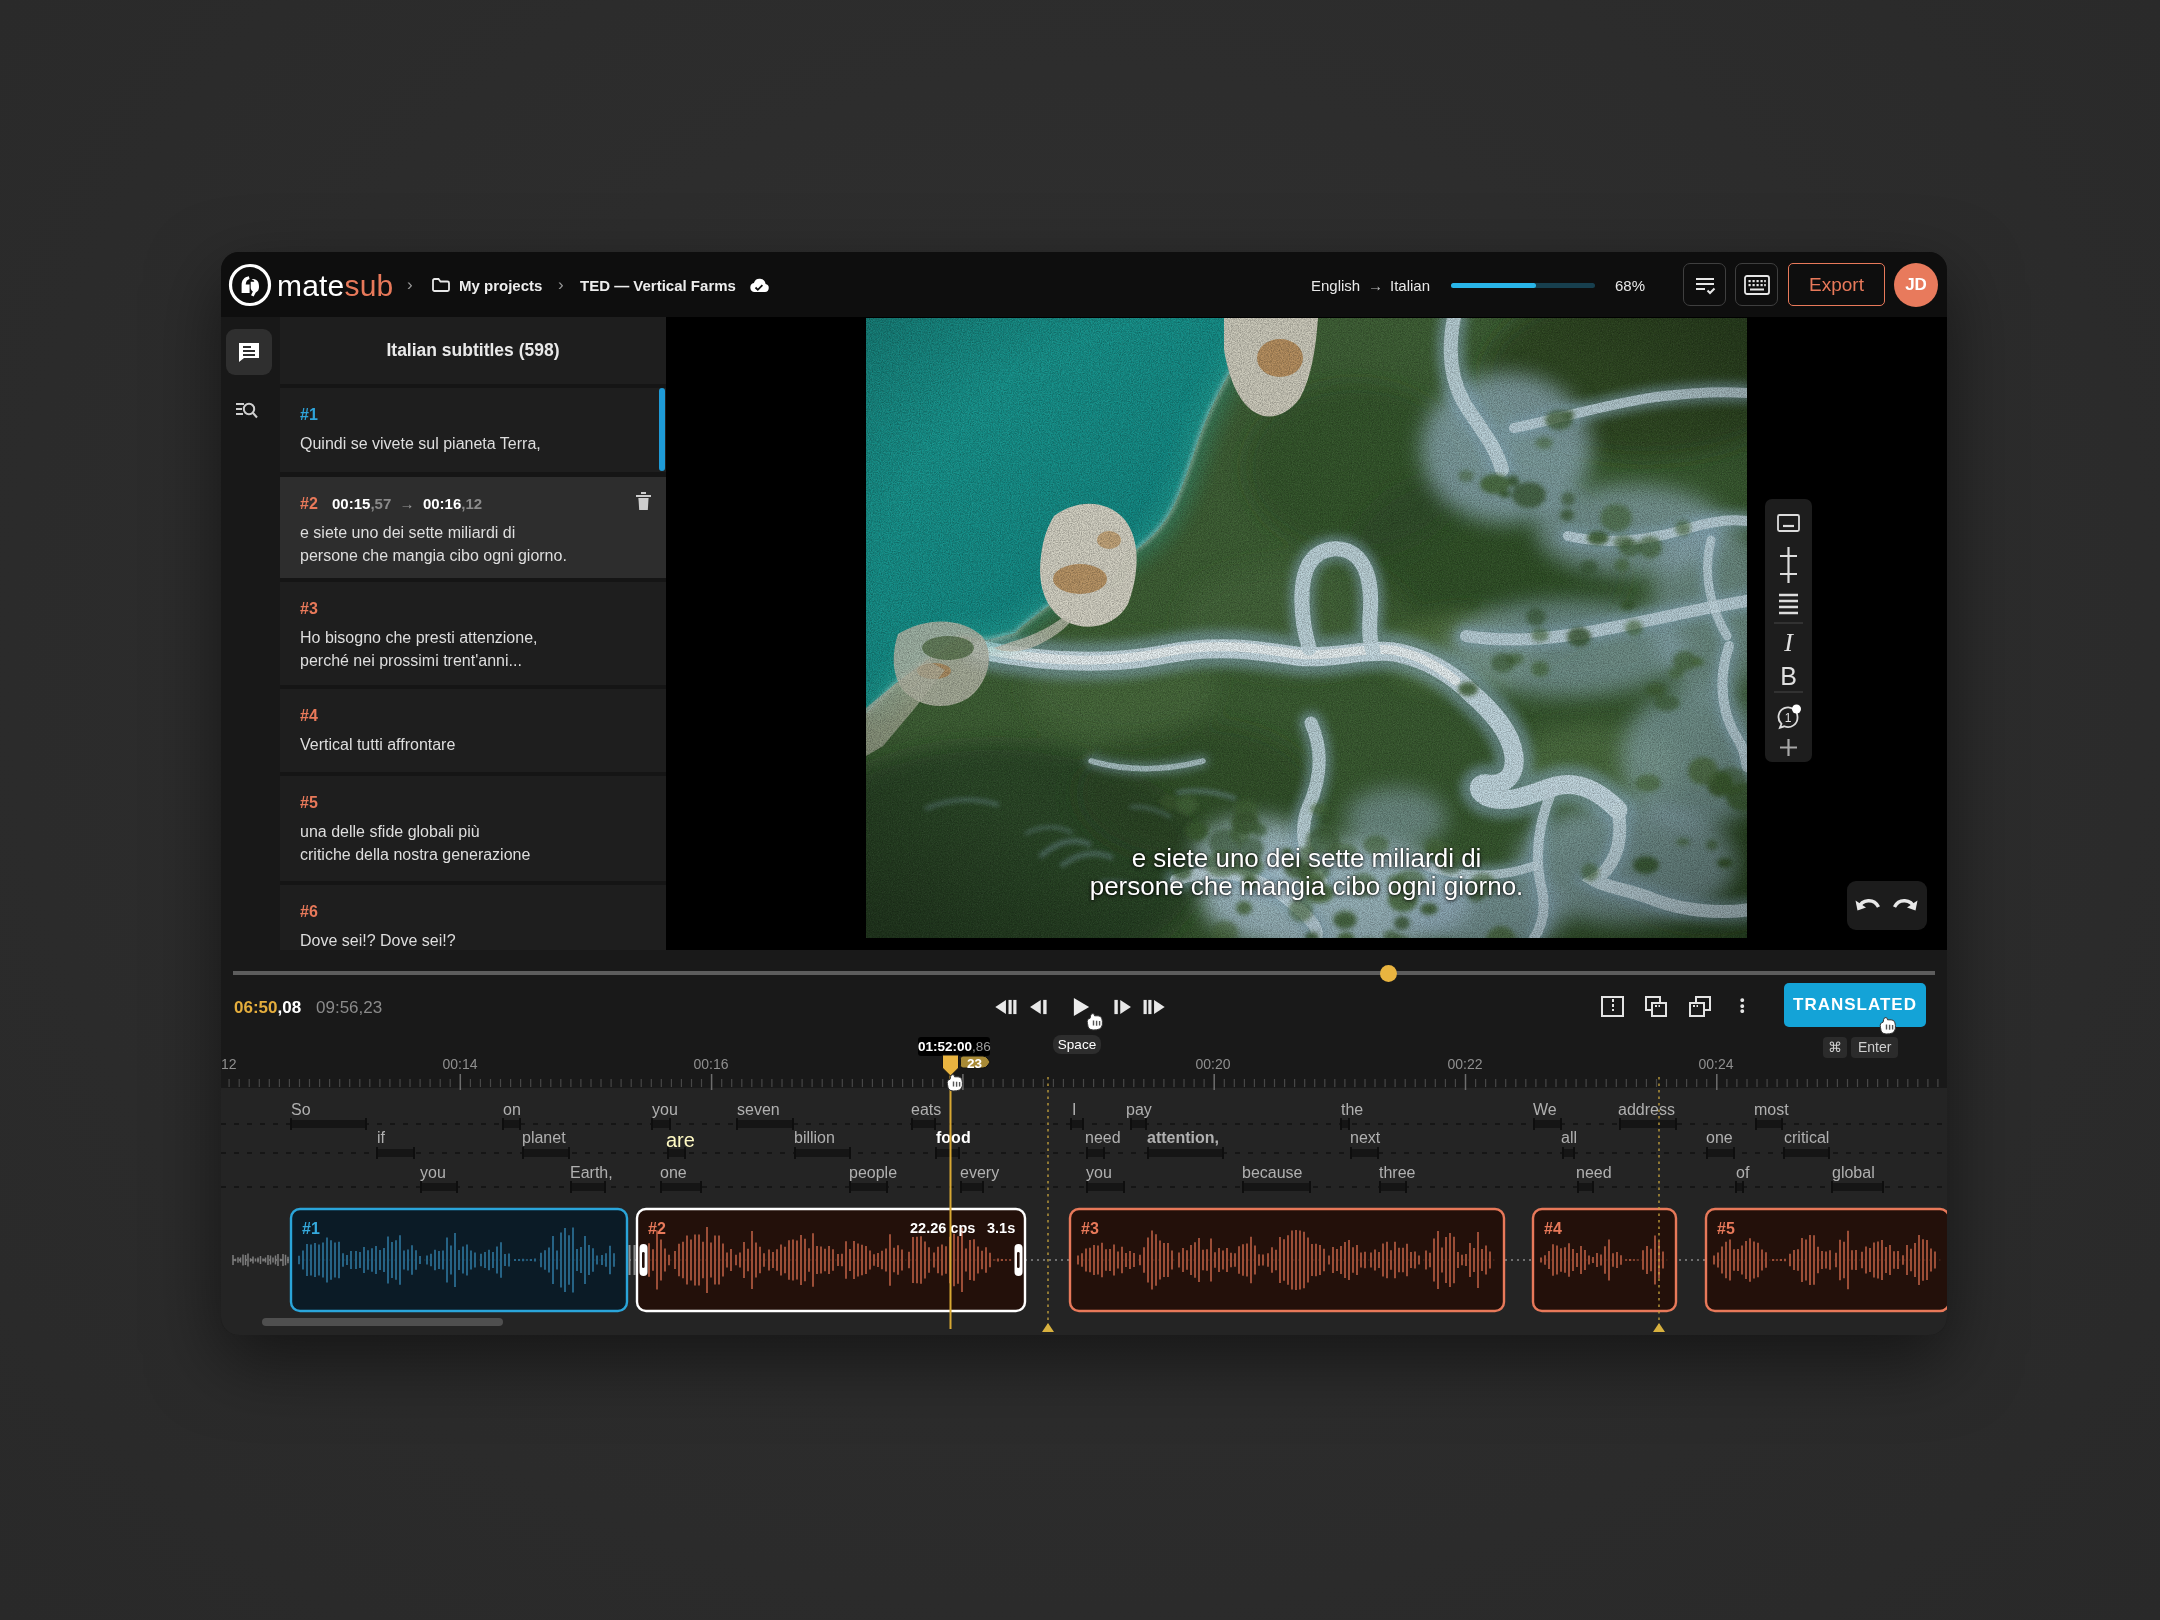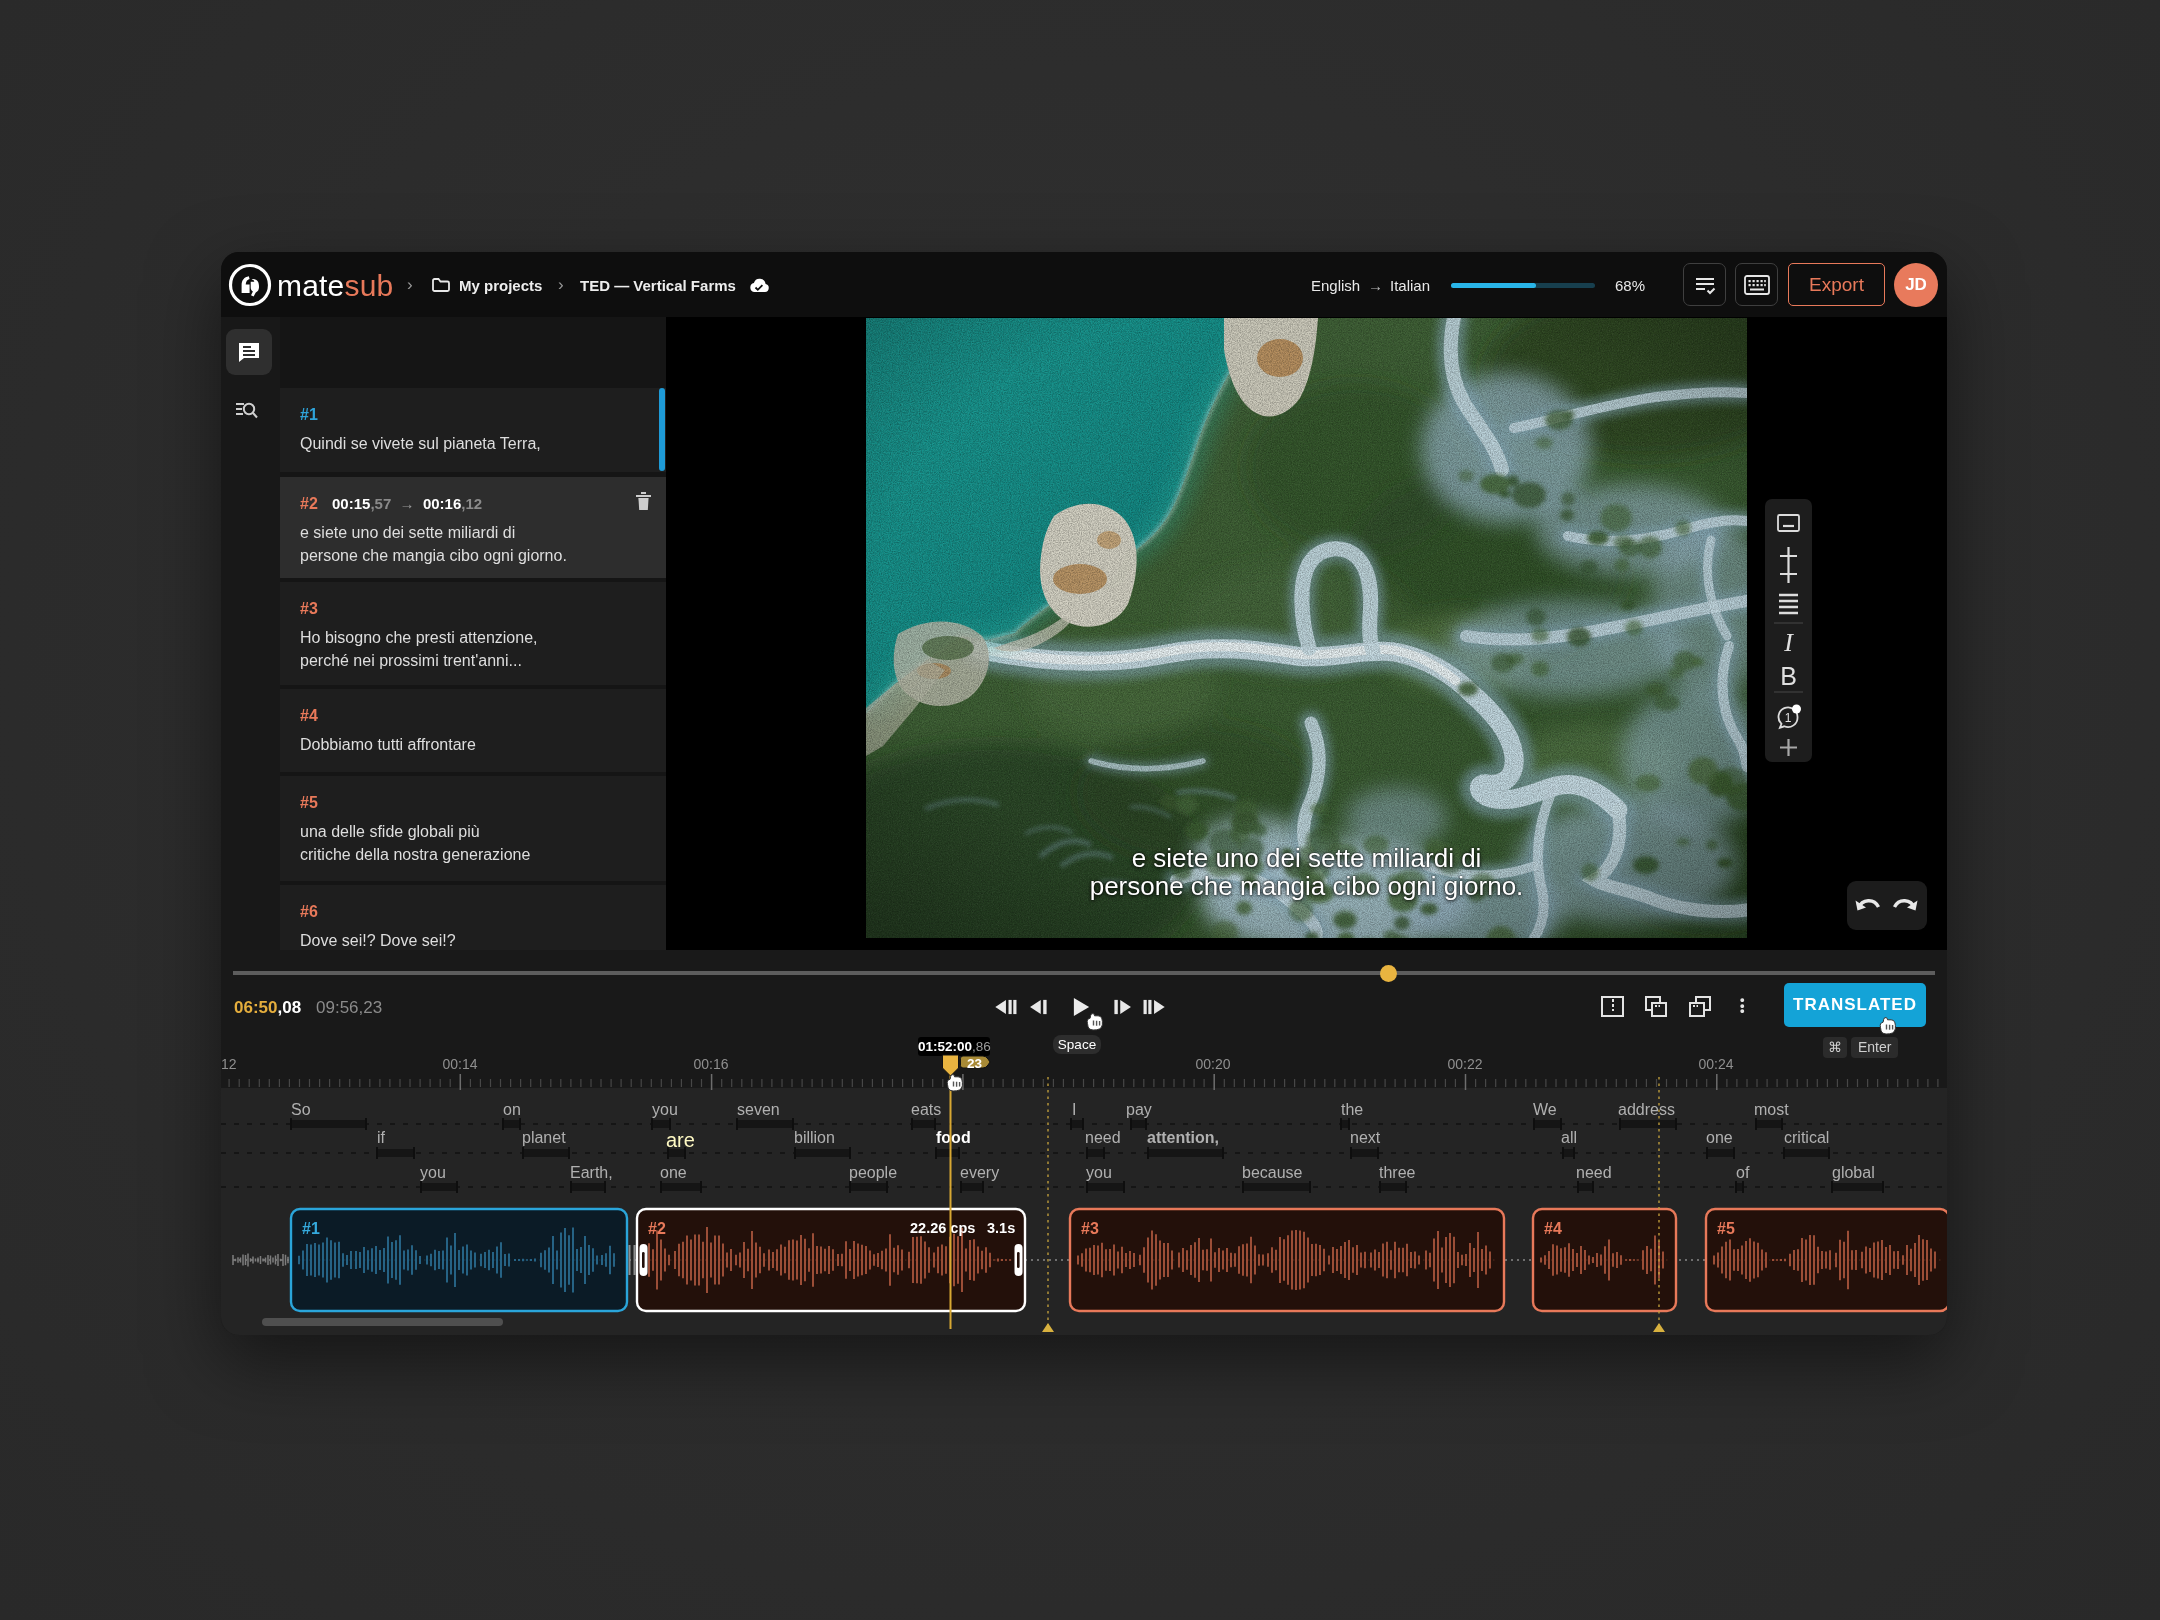--- a/index.html
+++ b/index.html
@@ -66,40 +66,43 @@
         <path d="M3 4h20v15H8l-5 4z" fill="#fff"></path>
         <path d="M7 8h8M7 12h12M7 16h12" stroke="#2e2e2e" stroke-width="2"></path>
       </svg>
     </div>
  <div style="position:absolute;left:13px;top:146px"><svg width="24" height="24" viewBox="0 0 24 24" fill="none" stroke="#cfcfcf" stroke-width="2">
         <path d="M2 6h8M2 11h6M2 16h7"></path>
         <circle cx="15" cy="11" r="5.2"></circle>
         <path d="M19 15l4 4.5"></path>
       </svg></div>
  <div style="position:absolute;left:59px;top:65px;width:386px;height:633px;background:#151515"></div>
+ <div style="position:absolute;left:59px;top:65px;width:386px;height:67px;background:#1e1e1e">
+  <div style="position:absolute;width:100%;top:23px;text-align:center;font-size:17.5px;font-weight:bold;color:#e9e9e9">Italian subtitles (598)</div>
+ </div>
  <div style="position:absolute;left:59px;top:136px;width:386px;height:84px;background:#1e1e1e">
       <div style="position:absolute;left:20px;top:18px;font-size:16px;font-weight:bold;color:#2fa3d9">#1</div>
       <div style="position:absolute;left:20px;top:44px;font-size:16px;line-height:23px;color:#dedede">Quindi se vivete sul pianeta Terra,</div>
     </div>
     <div style="position:absolute;left:59px;top:225px;width:386px;height:101px;background:#2d2d2d">
       <div style="position:absolute;left:20px;top:18px;font-size:16px;font-weight:bold;color:#e8795a">#2</div>
       <div style="position:absolute;left:52px;top:18px;font-size:15px;color:#fff;font-weight:bold">00:15<span style="color:#8a8a8a">,57</span><span style="color:#9a9a9a;font-weight:normal">&nbsp;&nbsp;→&nbsp;&nbsp;</span>00:16<span style="color:#8a8a8a">,12</span></div>
       <div style="position:absolute;right:14px;top:15px"><svg width="17" height="19" viewBox="0 0 17 19">
           <path d="M1 4h15M6 1h5" fill="none" stroke="#cdcdcd" stroke-width="1.8"></path>
           <path d="M3.4 6h10.2l-.8 12H4.2Z" fill="#cdcdcd"></path>
         </svg></div>
       <div style="position:absolute;left:20px;top:44px;font-size:16px;line-height:23px;color:#dedede">e siete uno dei sette miliardi di<br>persone che mangia cibo ogni giorno.</div>
     </div>
     <div style="position:absolute;left:59px;top:330px;width:386px;height:103px;background:#1e1e1e">
       <div style="position:absolute;left:20px;top:18px;font-size:16px;font-weight:bold;color:#e8795a">#3</div>
       <div style="position:absolute;left:20px;top:44px;font-size:16px;line-height:23px;color:#dedede">Ho bisogno che presti attenzione,<br>perché nei prossimi trent'anni...</div>
     </div>
     <div style="position:absolute;left:59px;top:437px;width:386px;height:83px;background:#1e1e1e">
       <div style="position:absolute;left:20px;top:18px;font-size:16px;font-weight:bold;color:#e8795a">#4</div>
-      <div style="position:absolute;left:20px;top:44px;font-size:16px;line-height:23px;color:#dedede">Dobbiamo tutti affrontare</div>
+      <div style="position:absolute;left:20px;top:44px;font-size:16px;line-height:23px;color:#dedede">Vertical tutti affrontare</div>
     </div>
     <div style="position:absolute;left:59px;top:524px;width:386px;height:105px;background:#1e1e1e">
       <div style="position:absolute;left:20px;top:18px;font-size:16px;font-weight:bold;color:#e8795a">#5</div>
       <div style="position:absolute;left:20px;top:44px;font-size:16px;line-height:23px;color:#dedede">una delle sfide globali più<br>critiche della nostra generazione</div>
     </div>
     <div style="position:absolute;left:59px;top:633px;width:386px;height:65px;background:#1e1e1e">
       <div style="position:absolute;left:20px;top:18px;font-size:16px;font-weight:bold;color:#e8795a">#6</div>
       <div style="position:absolute;left:20px;top:44px;font-size:16px;line-height:23px;color:#dedede">Dove sei!? Dove sei!?</div>
     </div>
  <div style="position:absolute;left:438px;top:136px;width:6px;height:83px;background:#1e9ad6;border-radius:3px"></div>

